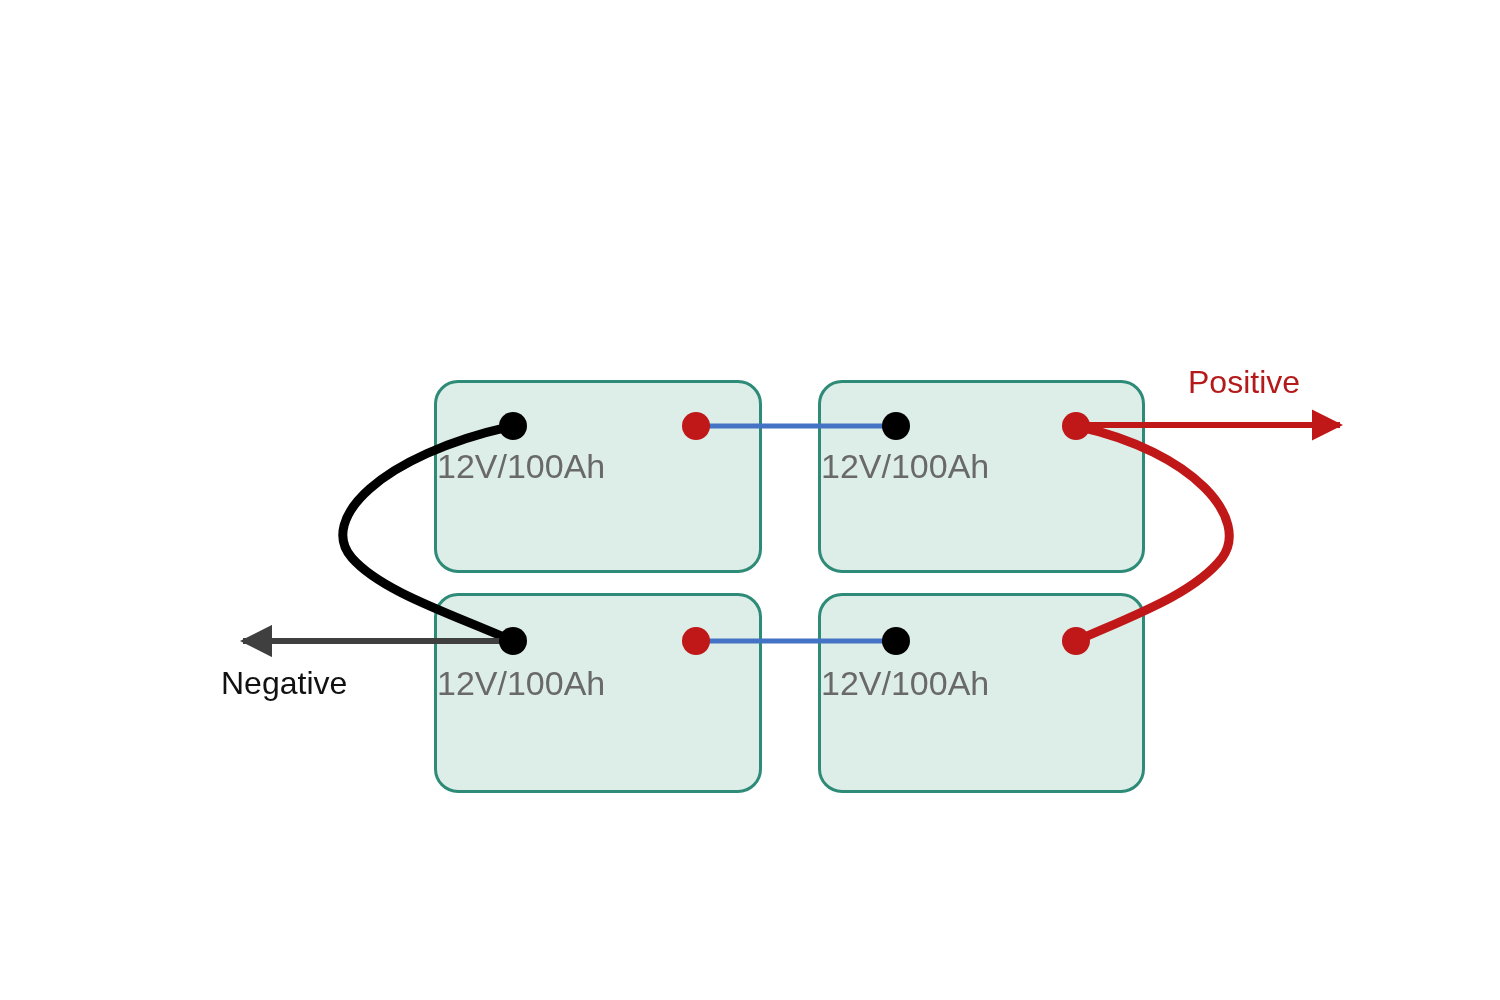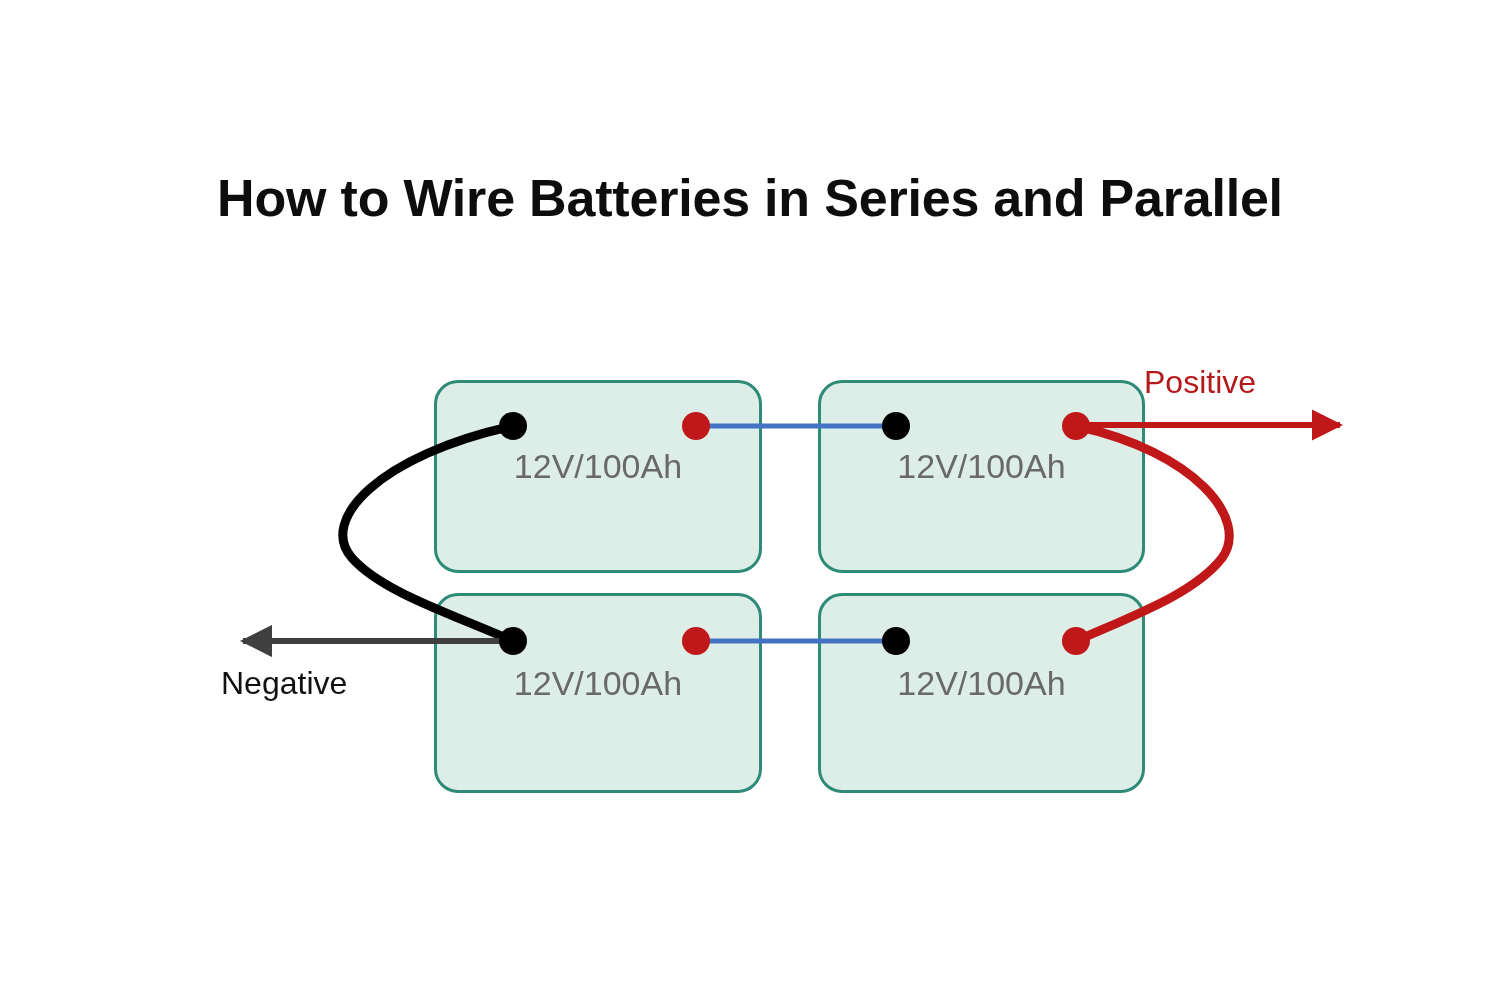--- a/index.html
+++ b/index.html
@@ -38,21 +38,21 @@
   .battery {
     position: absolute;
     box-sizing: border-box;
     background: #ddeee8;
     border: 3px solid #2e8b77;
     border-radius: 24px;
   }
   .battery-label {
     position: absolute;
     width: 100%;
-    text-align: center;
+    text-align: left;
     font-size: 34px;
     color: #696969;
     white-space: nowrap;
   }
   #bat-tl { left: 434px; top: 380px; width: 328px; height: 193px; }
   #bat-tr { left: 818px; top: 380px; width: 327px; height: 193px; }
   #bat-bl { left: 434px; top: 593px; width: 328px; height: 200px; }
   #bat-br { left: 818px; top: 593px; width: 327px; height: 200px; }
   #bat-tl .battery-label,
   #bat-tr .battery-label { top: 64px; }
@@ -74,29 +74,28 @@
     border-radius: 50%;
   }
   .term-neg { background: #000000; }
   .term-pos { background: #c01818; }
 
   .edge-label {
     position: absolute;
     font-size: 32px;
     white-space: nowrap;
   }
-  #label-positive { left: 1144px; top: 364px; color: #b51a1a; }
+  #label-positive { left: 1188px; top: 364px; color: #b51a1a; }
   #label-negative { left: 221px; top: 665px; color: #111111; }
 </style>
 </head>
 <body>
 
 <div id="stage">
 
-  <div id="title">How to Wire Batteries in Series and Parallel</div>
 
   <div class="battery" id="bat-tl">
     <div class="battery-label">12V/100Ah</div>
   </div>
   <div class="battery" id="bat-tr">
     <div class="battery-label">12V/100Ah</div>
   </div>
   <div class="battery" id="bat-bl">
     <div class="battery-label">12V/100Ah</div>
   </div>

